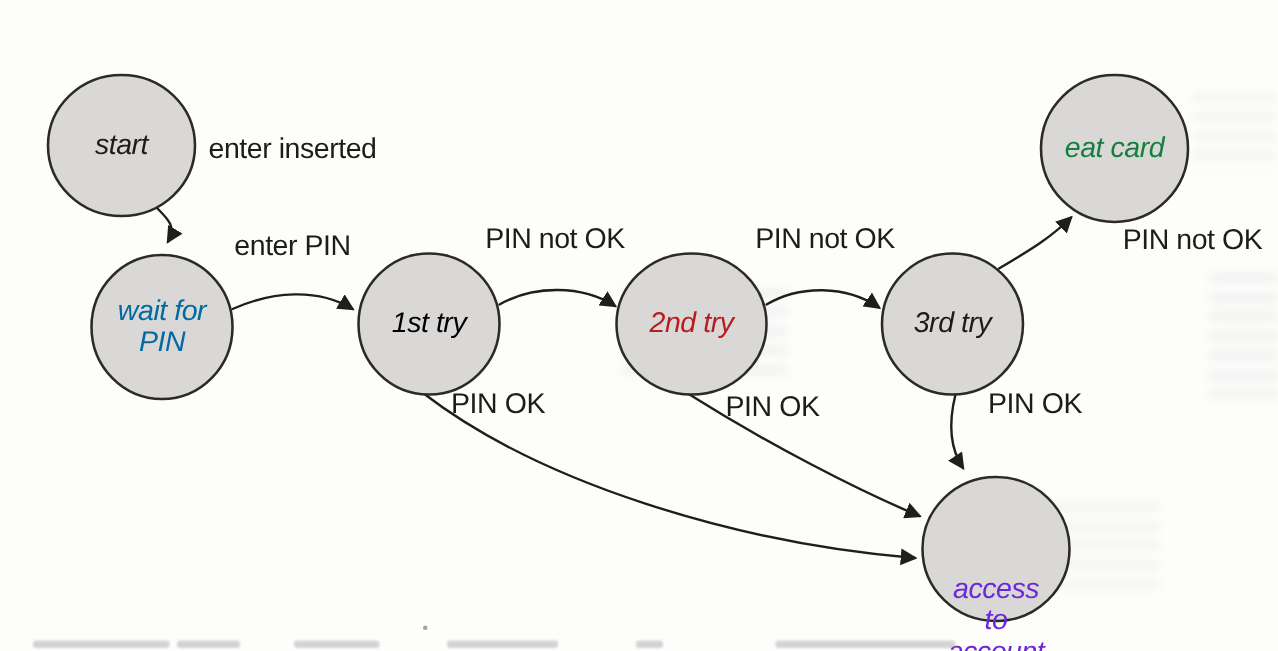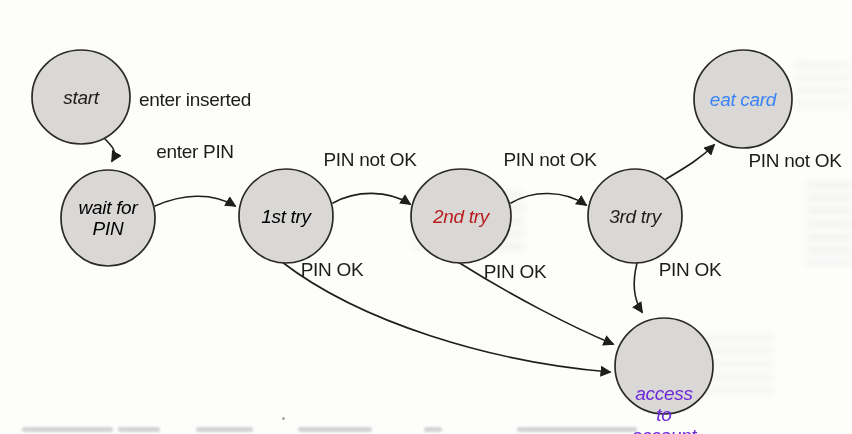--- a/index.html
+++ b/index.html
@@ -62,34 +62,34 @@
         <ellipse cx="286" cy="216" rx="47" ry="47" fill="#d9d8d6" stroke="#2b2a28" stroke-width="1.7"></ellipse>
         <ellipse cx="461" cy="216" rx="50" ry="47" fill="#d9d8d6" stroke="#2b2a28" stroke-width="1.7"></ellipse>
         <ellipse cx="635" cy="216" rx="47" ry="47" fill="#d9d8d6" stroke="#2b2a28" stroke-width="1.7"></ellipse>
         <ellipse cx="743" cy="99" rx="49" ry="49" fill="#d9d8d6" stroke="#2b2a28" stroke-width="1.7"></ellipse>
         <ellipse cx="664" cy="366" rx="49" ry="48" fill="#d9d8d6" stroke="#2b2a28" stroke-width="1.7"></ellipse>
       </g>
   </svg>
 
   <div>
       <div class="edge-label" style="left: 195px; top: 100px; color: rgb(30, 28, 26);">enter inserted</div>
-      <div class="edge-label" style="left: 195px; top: 152px; color: rgb(30, 28, 26);">enter PIN</div>
+      <div class="edge-label" style="left: 195px; top: 165px; color: rgb(30, 28, 26);">enter PIN</div>
       <div class="edge-label" style="left: 370px; top: 160px; color: rgb(30, 28, 26);">PIN not OK</div>
       <div class="edge-label" style="left: 550px; top: 160px; color: rgb(30, 28, 26);">PIN not OK</div>
       <div class="edge-label" style="left: 795px; top: 161px; color: rgb(30, 28, 26);">PIN not OK</div>
       <div class="edge-label" style="left: 332px; top: 270px; color: rgb(30, 28, 26);">PIN OK</div>
       <div class="edge-label" style="left: 515px; top: 272px; color: rgb(30, 28, 26);">PIN OK</div>
       <div class="edge-label" style="left: 690px; top: 270px; color: rgb(30, 28, 26);">PIN OK</div>
       <div class="node-label" style="left: 81px; top: 97px; color: rgb(30, 28, 26);">start</div>
-      <div class="node-label" style="left: 108px; top: 218px; color: #000000;">wait for
+      <div class="node-label" style="left: 108px; top: 218px; color: #0369a1;">wait for
 PIN</div>
       <div class="node-label" style="left: 286px; top: 216px; color: #000000;">1st try</div>
       <div class="node-label" style="left: 461px; top: 216px; color: #b91c1c;">2nd try</div>
       <div class="node-label" style="left: 635px; top: 216px; color: rgb(30, 28, 26);">3rd try</div>
-      <div class="node-label" style="left: 743px; top: 99px; color: #3b82f6;">eat card</div>
+      <div class="node-label" style="left: 743px; top: 99px; color: #15803d;">eat card</div>
       <div class="node-label" style="left: 664px; top: 366px; color: #6d28d9; margin-top: 48px;">access
 to
 account</div>
     </div>
 
   <div class="smudge" style="left:22px;  width:91px;"></div>
   <div class="smudge" style="left:118px; width:42px;"></div>
   <div class="smudge" style="left:196px; width:57px;"></div>
   <div class="smudge" style="left:298px; width:74px;"></div>
   <div class="smudge" style="left:424px; width:18px;"></div>

